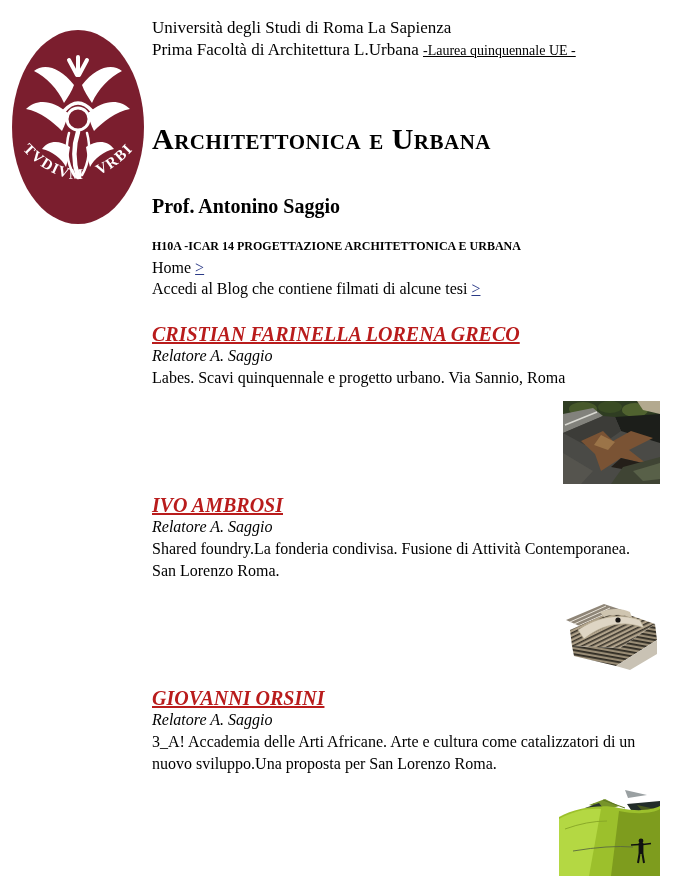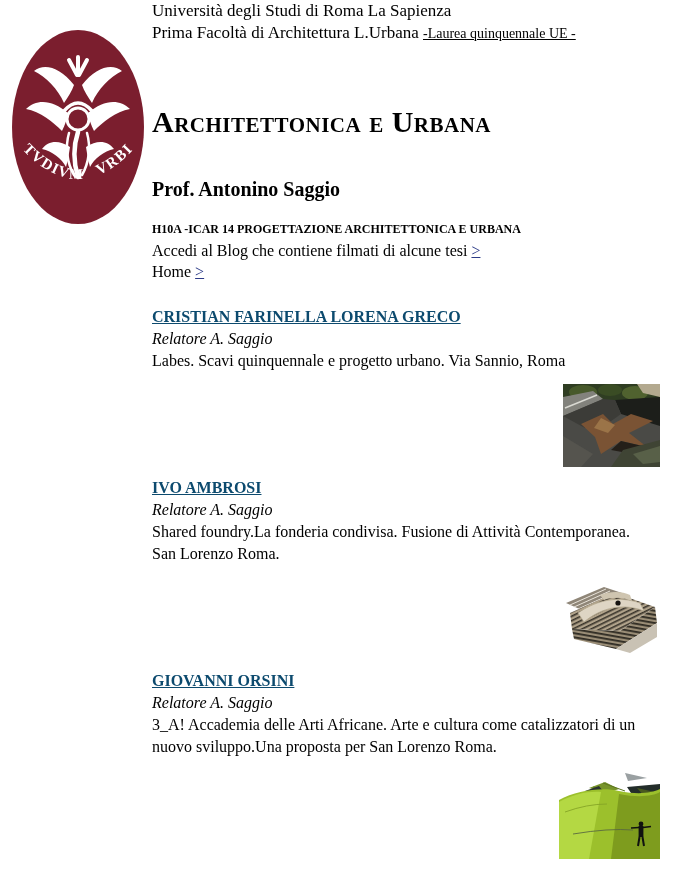--- a/index.html
+++ b/index.html
@@ -16,20 +16,21 @@
   .logo {
     position: absolute;
     left: 8px;
     top: 27px;
     width: 140px;
     height: 201px;
   }
   .content {
     margin-left: 152px;
     width: 511px;
+    padding-top: 17px;
   }
   .uni-line { font-size: 17px; line-height: 22px; margin: 0; }
   .uni-small { font-size: 14px; text-decoration: underline; }
   .main-title {
     margin: 21px 0 0 0;
     font-size: 30px;
     line-height: 37px;
     font-weight: bold;
     font-variant: small-caps;
     letter-spacing: 0.5px;
@@ -49,24 +50,25 @@
   .nav-line { font-size: 16px; line-height: 21px; margin: 0; }
   a.inline-link {
     color: #2b3a87;
     text-decoration: underline;
     cursor: pointer;
   }
   .entry { margin: 0; }
   .entry-first { margin-top: 24px; }
   a.entry-name {
     display: inline-block;
-    font-size: 16px;
+    font-size: 20px;
     line-height: 22px;
-    font-weight: bold;
-    color: #0c4a6e;
+    font-style: italic;
+    font-weight: bold;
+    color: #b91c1c;
     text-decoration: underline;
     cursor: pointer;
   }
   .relatore {
     font-size: 16px;
     line-height: 22px;
     font-style: italic;
   }
   .desc {
     margin: 0;
@@ -125,23 +127,23 @@
 
     <p class="uni-line">Università degli Studi di Roma La Sapienza</p>
     <p class="uni-line"><span>Prima Facoltà di Architettura L.Urbana</span> <span class="uni-small">-Laurea quinquennale UE -</span></p>
 
     <h1 class="main-title"><br><span>Architettonica e Urbana</span></h1>
 
     <h2 class="prof">Prof. Antonino Saggio</h2>
 
     <p class="course">H10A -ICAR 14 PROGETTAZIONE ARCHITETTONICA E URBANA</p>
 
+    <p class="nav-line"><span>Home </span><a class="inline-link">&gt;</a></p>
+
     <p class="nav-line"><span>Accedi al Blog che contiene filmati di alcune tesi </span><a class="inline-link">&gt;</a></p>
-
-    <p class="nav-line"><span>Home </span><a class="inline-link">&gt;</a></p>
 
     <div class="entry entry-first">
       <a class="entry-name">CRISTIAN FARINELLA LORENA GRECO</a>
       <div class="relatore">Relatore A. Saggio</div>
       <p class="desc">Labes. Scavi quinquennale e progetto urbano. Via Sannio, Roma</p>
       <div class="thumb-row t1">
         <svg width="97" height="83" viewBox="0 0 97 83" xmlns="http://www.w3.org/2000/svg">
           <rect width="97" height="83" fill="#4a4a46"></rect>
           <rect width="97" height="16" fill="#2f3d22"></rect>
           <ellipse cx="20" cy="8" rx="14" ry="7" fill="#47592b"></ellipse>

